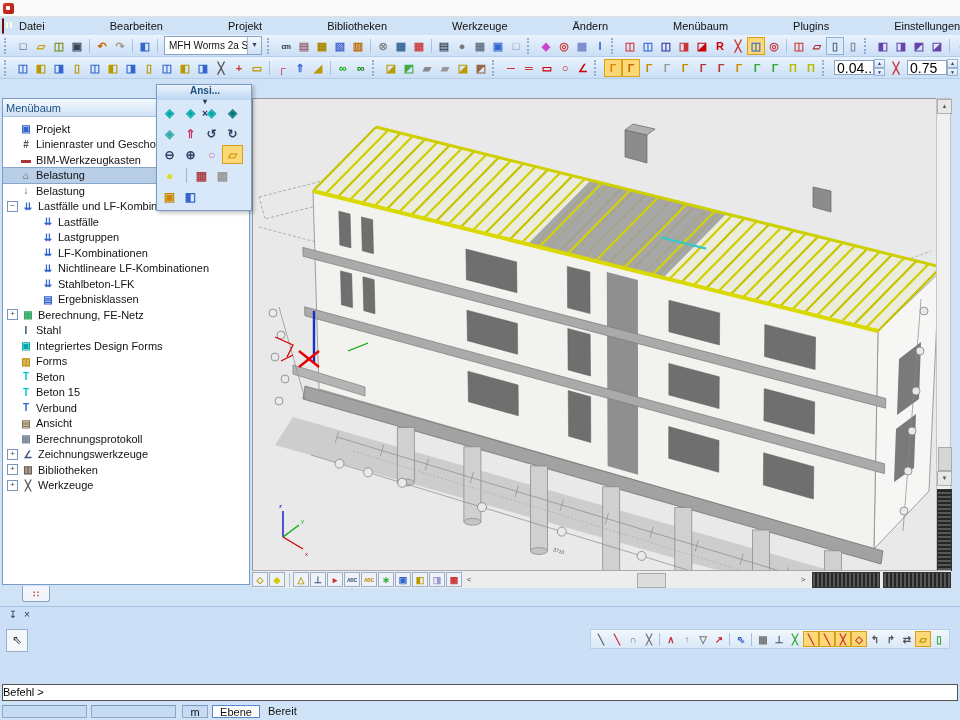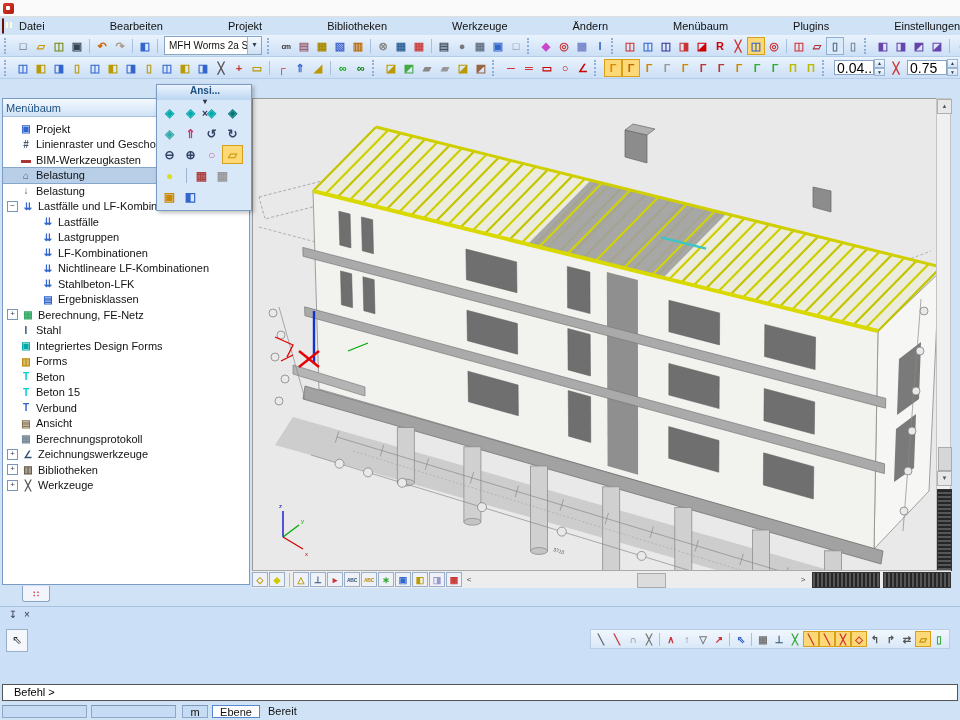--- a/index.html
+++ b/index.html
@@ -73,21 +73,21 @@
   .cmd-h{height:17px;display:flex;align-items:center;padding:0 3px 0 6px;color:#1c4f82;}
   .cmd-h .ph-t{flex:1;}
   .cursorbtn{position:absolute;left:6px;top:22px;width:20px;height:21px;background:#f4f7fb;border:1px solid #9ab0c8;text-align:center;line-height:20px;font-size:12px;color:#333;}
   .snapbar{position:absolute;right:10px;top:22px;display:flex;align-items:center;background:linear-gradient(#f2f7fd,#d9e8f8);border:1px solid #b8cde6;padding:1px 2px;}
   .sicon{width:16px;height:16px;line-height:15px;text-align:center;font-size:10px;font-weight:bold;border:1px solid transparent;box-sizing:border-box;}
   .sicon.hl{background:#fcd876;border:1px solid #d8a018;}
   .ssep{width:6px;height:13px;position:relative;}
   .ssep::after{content:"";position:absolute;left:2px;top:0;bottom:0;width:1px;background:#a6c0de;}
   
   .cmdline{left:0;top:682px;width:960px;height:20px;background:#cbdff6;display:flex;align-items:center;padding:0 2px;box-sizing:border-box;}
-  .cmdline input{flex:1;height:15px;border:1px solid #555;background:#fff;font-family:"Liberation Sans",sans-serif;font-size:11px;padding:0 11px;}
+  .cmdline input{flex:1;height:15px;border:1px solid #555;background:#fff;font-family:"Liberation Sans",sans-serif;font-size:11px;padding:0 0;}
   .statusbar{left:0;top:702px;width:960px;height:18px;background:#cfe2f6;display:flex;align-items:center;padding:1px 2px;box-sizing:border-box;gap:4px;}
   .sseg{height:13px;border:1px solid #8fa8c8;border-top-color:#7b97ba;background:#c6dcf4;box-sizing:border-box;}
   .sseg.b1{width:85px;}
   .sseg.b2{width:85px;margin-right:2px;}
   .sunit{width:26px;text-align:center;line-height:13px;}
   .splane{width:48px;background:#fff;border-color:#5588cc;text-align:center;line-height:13px;}
   .sstatus{padding-left:4px;}
 </style>
 </head>
 <body>

